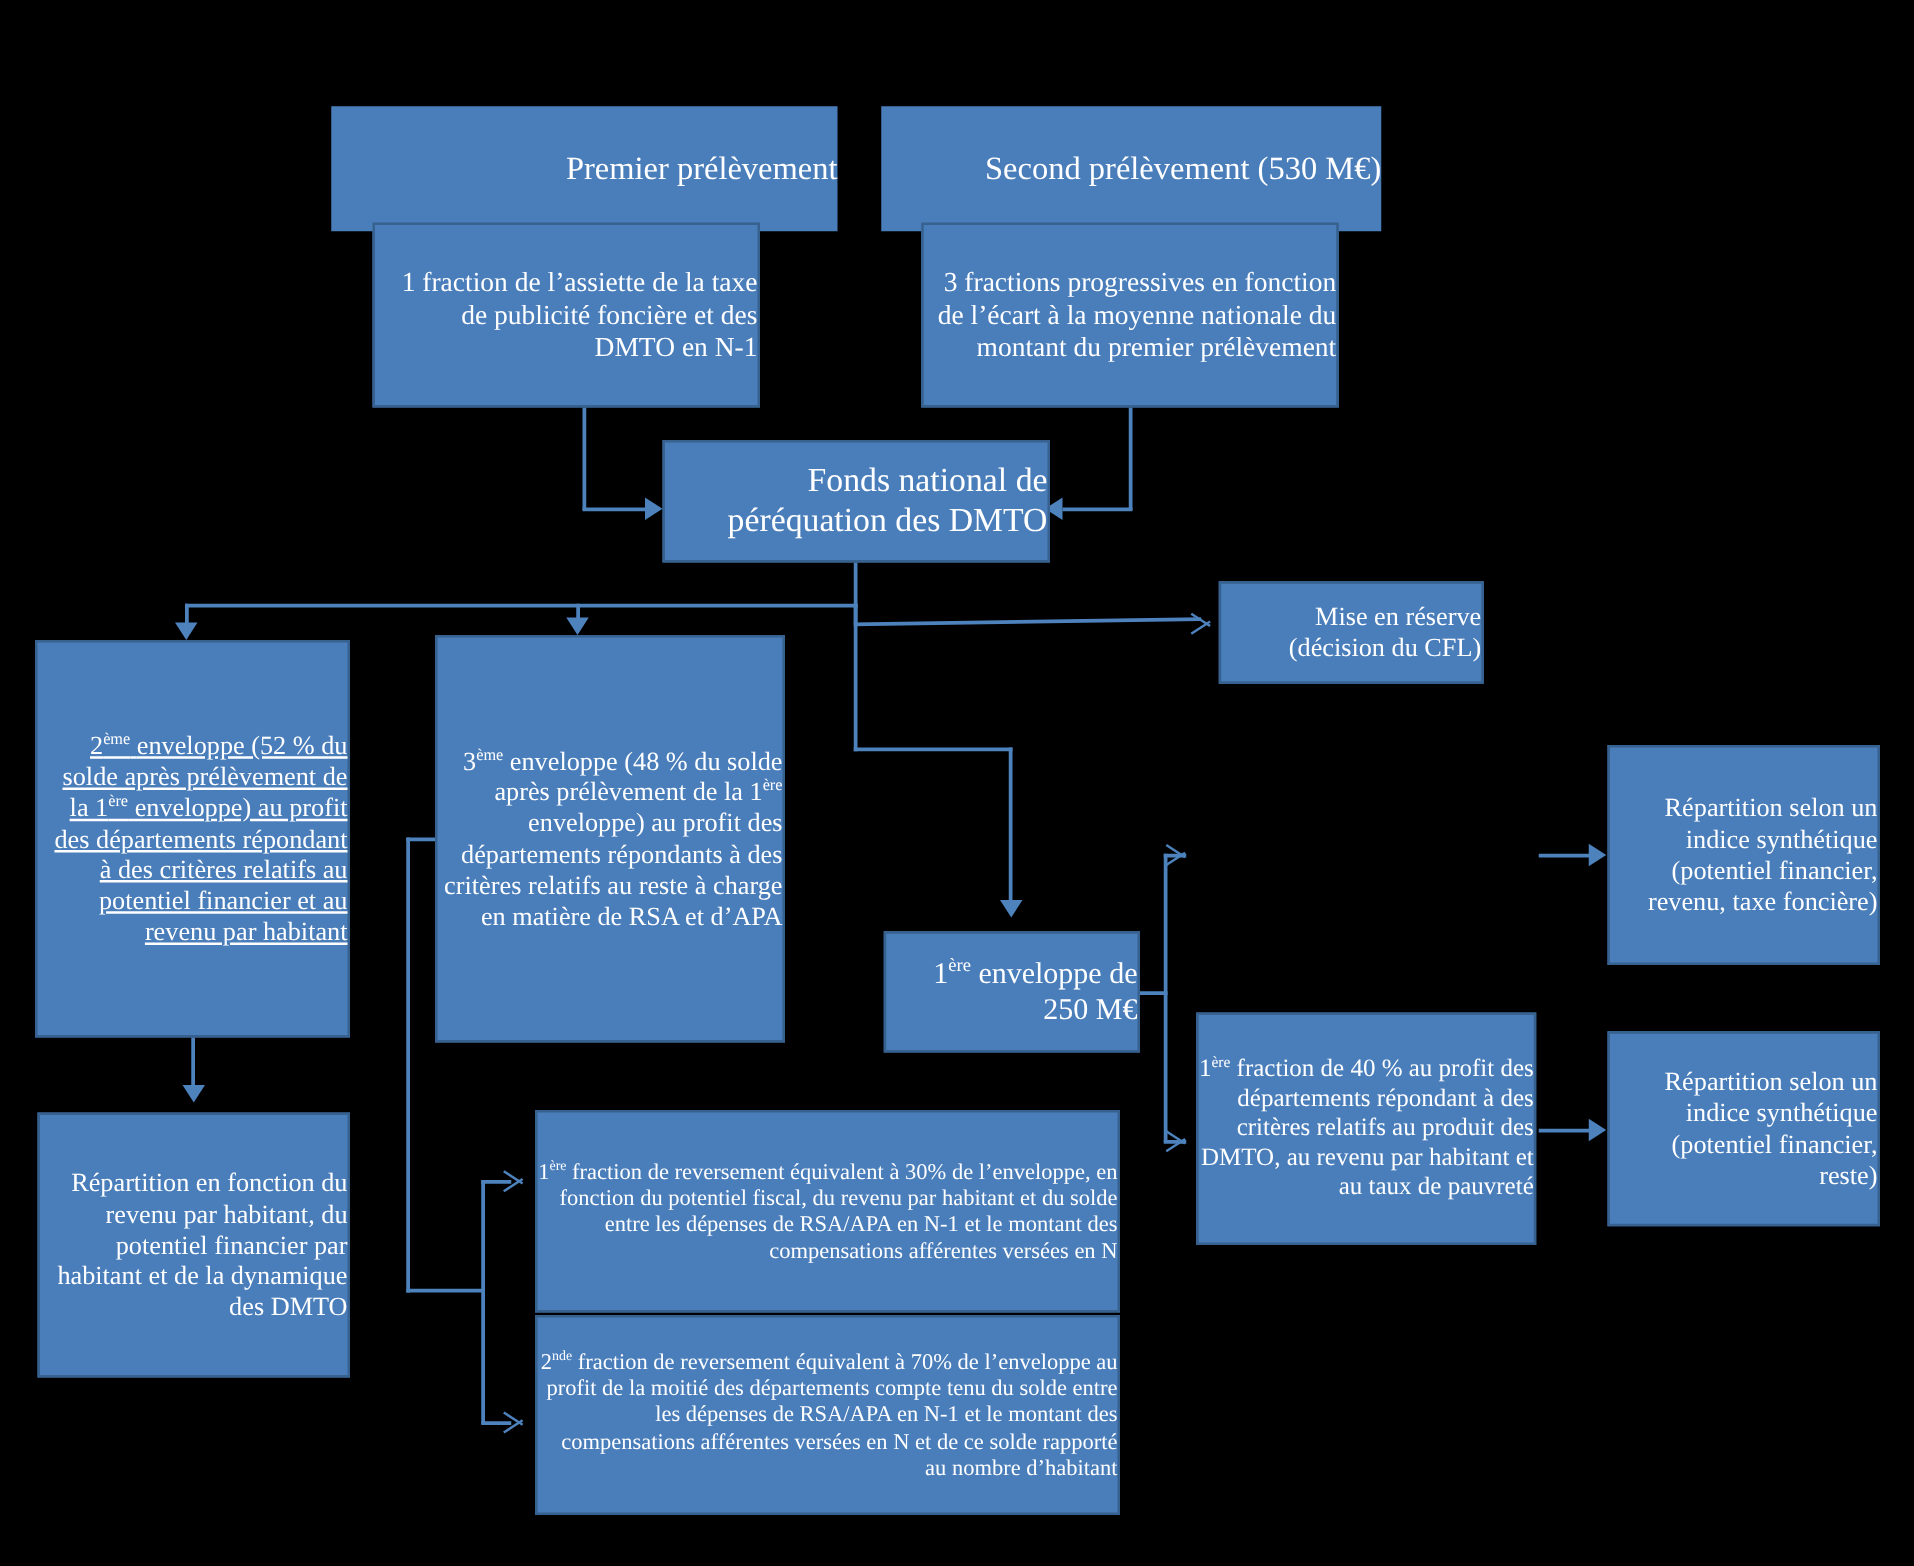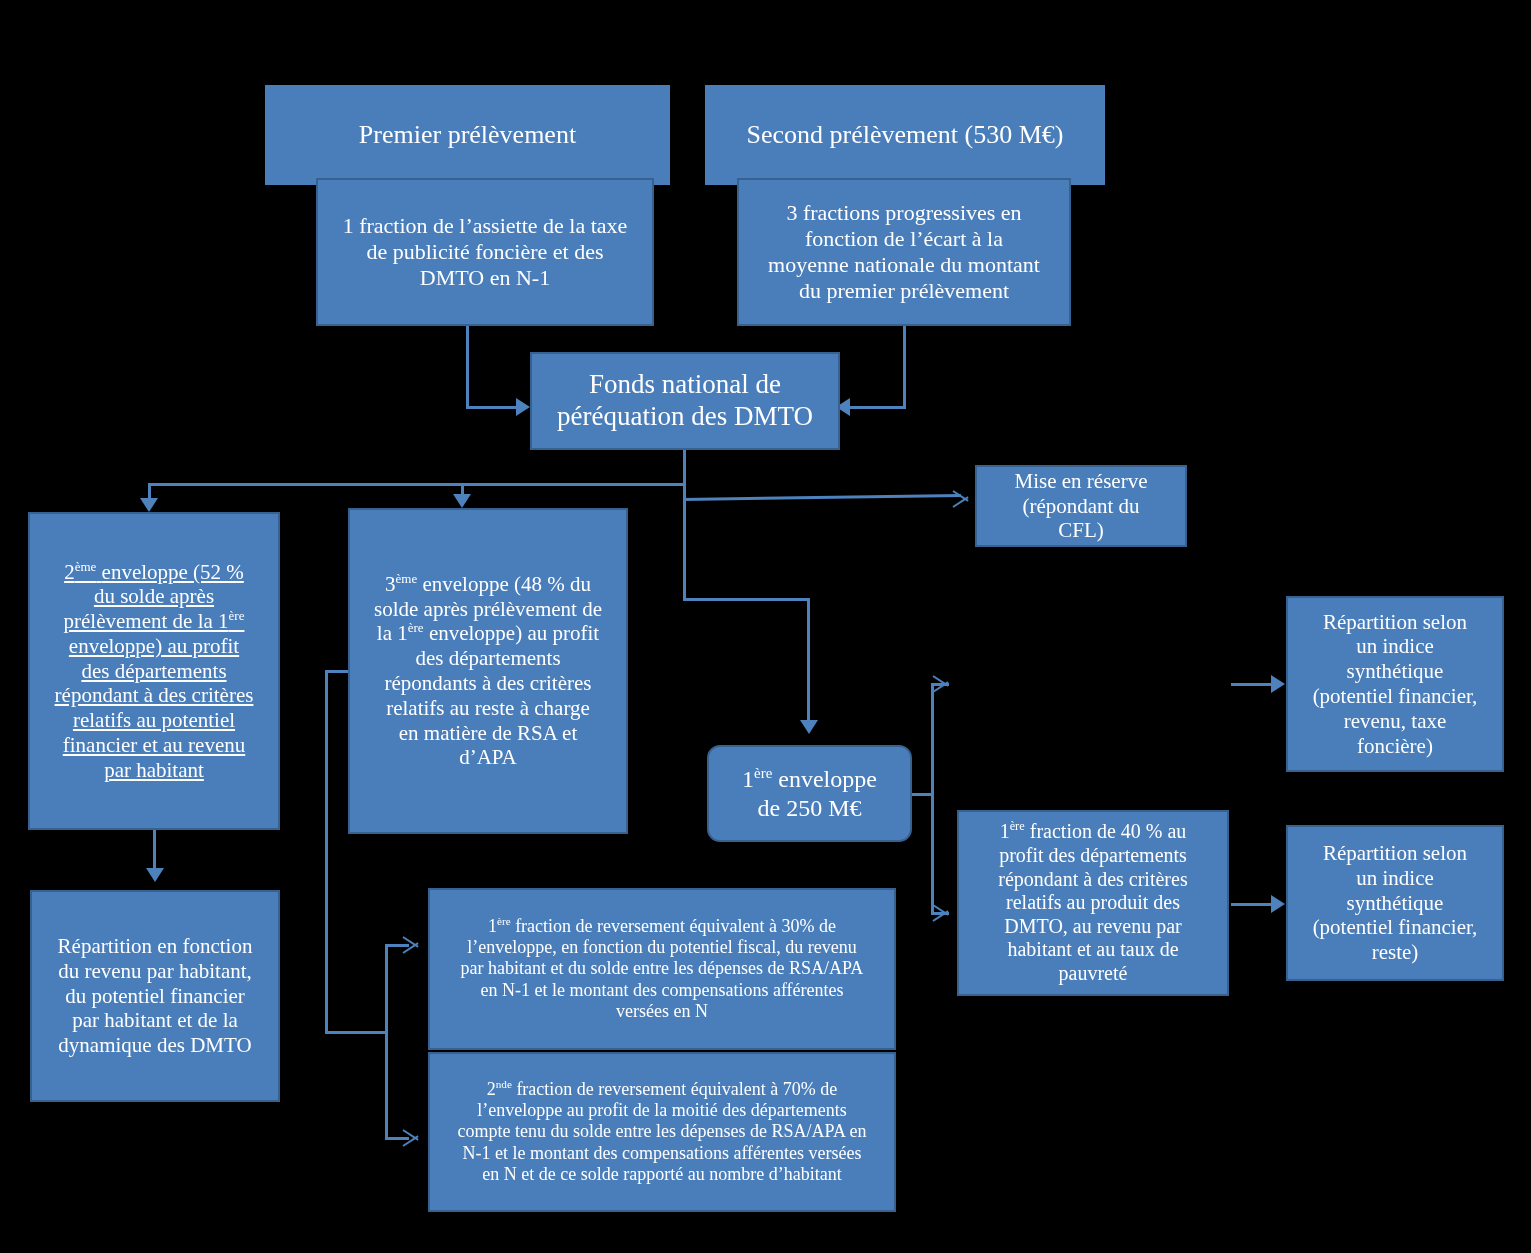--- a/index.html
+++ b/index.html
@@ -17,23 +17,23 @@
   }
   .node {
     position: absolute;
     box-sizing: border-box;
     background: #4a7ebb;
     border: 2px solid #37618e;
     color: #ffffff;
     display: flex;
     align-items: center;
     justify-content: center;
-    text-align: center;
+    text-align: right;
     line-height: 1.18;
-    padding: 4px 24px;
+    padding: 4px 0;
     z-index: 3;
   }
   .node.plain {
     border: none;
   }
   .node .txt { width: 100%; }
   sup { font-size: 0.62em; vertical-align: super; line-height: 0; }
   .seg {
     position: absolute;
     background: #4d82bd;
@@ -82,48 +82,48 @@
 <div id="canvas">
 
   <div class="node plain" style="left:265px; top:85px; width:405px; height:100px; font-size:26px;">
     <span class="txt">Premier prélèvement</span>
   </div>
 
   <div class="node plain" style="left:705px; top:85px; width:400px; height:100px; font-size:26px;">
     <span class="txt">Second prélèvement (530 M€)</span>
   </div>
 
-  <div class="node" style="left:298px; top:178px; width:338px; height:148px; font-size:22px;margin-left:18px;">
+  <div class="node" style="left:298px; top:178px; width:310px; height:148px; font-size:22px;">
     <span class="txt">1 fraction de l’assiette de la taxe de publicité foncière et des DMTO en N-1</span>
   </div>
 
   <div class="node" style="left:737px; top:178px; width:334px; height:148px; font-size:22px;">
     <span class="txt">3 fractions progressives en fonction de l’écart à la moyenne nationale du montant du premier prélèvement</span>
   </div>
 
   <div class="node" style="left:530px; top:352px; width:310px; height:98px; font-size:27px;">
     <span class="txt">Fonds national de péréquation des DMTO</span>
   </div>
 
   <div class="node" style="left:975px; top:465px; width:212px; height:82px; font-size:21px;">
     <span class="txt">
       <span>Mise en réserve</span><br>
-      <span>(répondant du CFL)</span>
+      <span>(décision du CFL)</span>
     </span>
   </div>
 
   <div class="node" style="left:28px; top:512px; width:252px; height:318px; font-size:21px;text-decoration:underline;">
     <span class="txt"><span>2</span><sup>ème</sup> <span>enveloppe (52 % du solde après prélèvement de la 1</span><sup>ère</sup><span> enveloppe) au profit des départements répondant à des critères relatifs au potentiel financier et au revenu par habitant</span></span>
   </div>
 
   <div class="node" style="left:348px; top:508px; width:280px; height:326px; font-size:21px;">
     <span class="txt"><span>3</span><sup>ème</sup> <span>enveloppe (48 % du solde après prélèvement de la 1</span><sup>ère</sup><span> enveloppe) au profit des départements répondants à des critères relatifs au reste à charge en matière de RSA et d’APA</span></span>
   </div>
 
-  <div class="node" style="left:707px; top:745px; width:205px; height:97px; font-size:24px;border-radius:13px;">
+  <div class="node" style="left:707px; top:745px; width:205px; height:97px; font-size:24px;">
     <span class="txt"><span>1</span><sup>ère</sup> <span>enveloppe de 250 M€</span></span>
   </div>
 
   <div class="node" style="left:30px; top:890px; width:250px; height:212px; font-size:21px;">
     <span class="txt">Répartition en fonction du revenu par habitant, du potentiel financier par habitant et de la dynamique des DMTO</span>
   </div>
 
 
   <div class="node" style="left:957px; top:810px; width:272px; height:186px; font-size:20px;">
     <span class="txt"><span>1</span><sup>ère</sup><span> fraction de 40 % au profit des départements répondant à des critères relatifs au produit des DMTO, au revenu par habitant et au taux de pauvreté</span></span>

